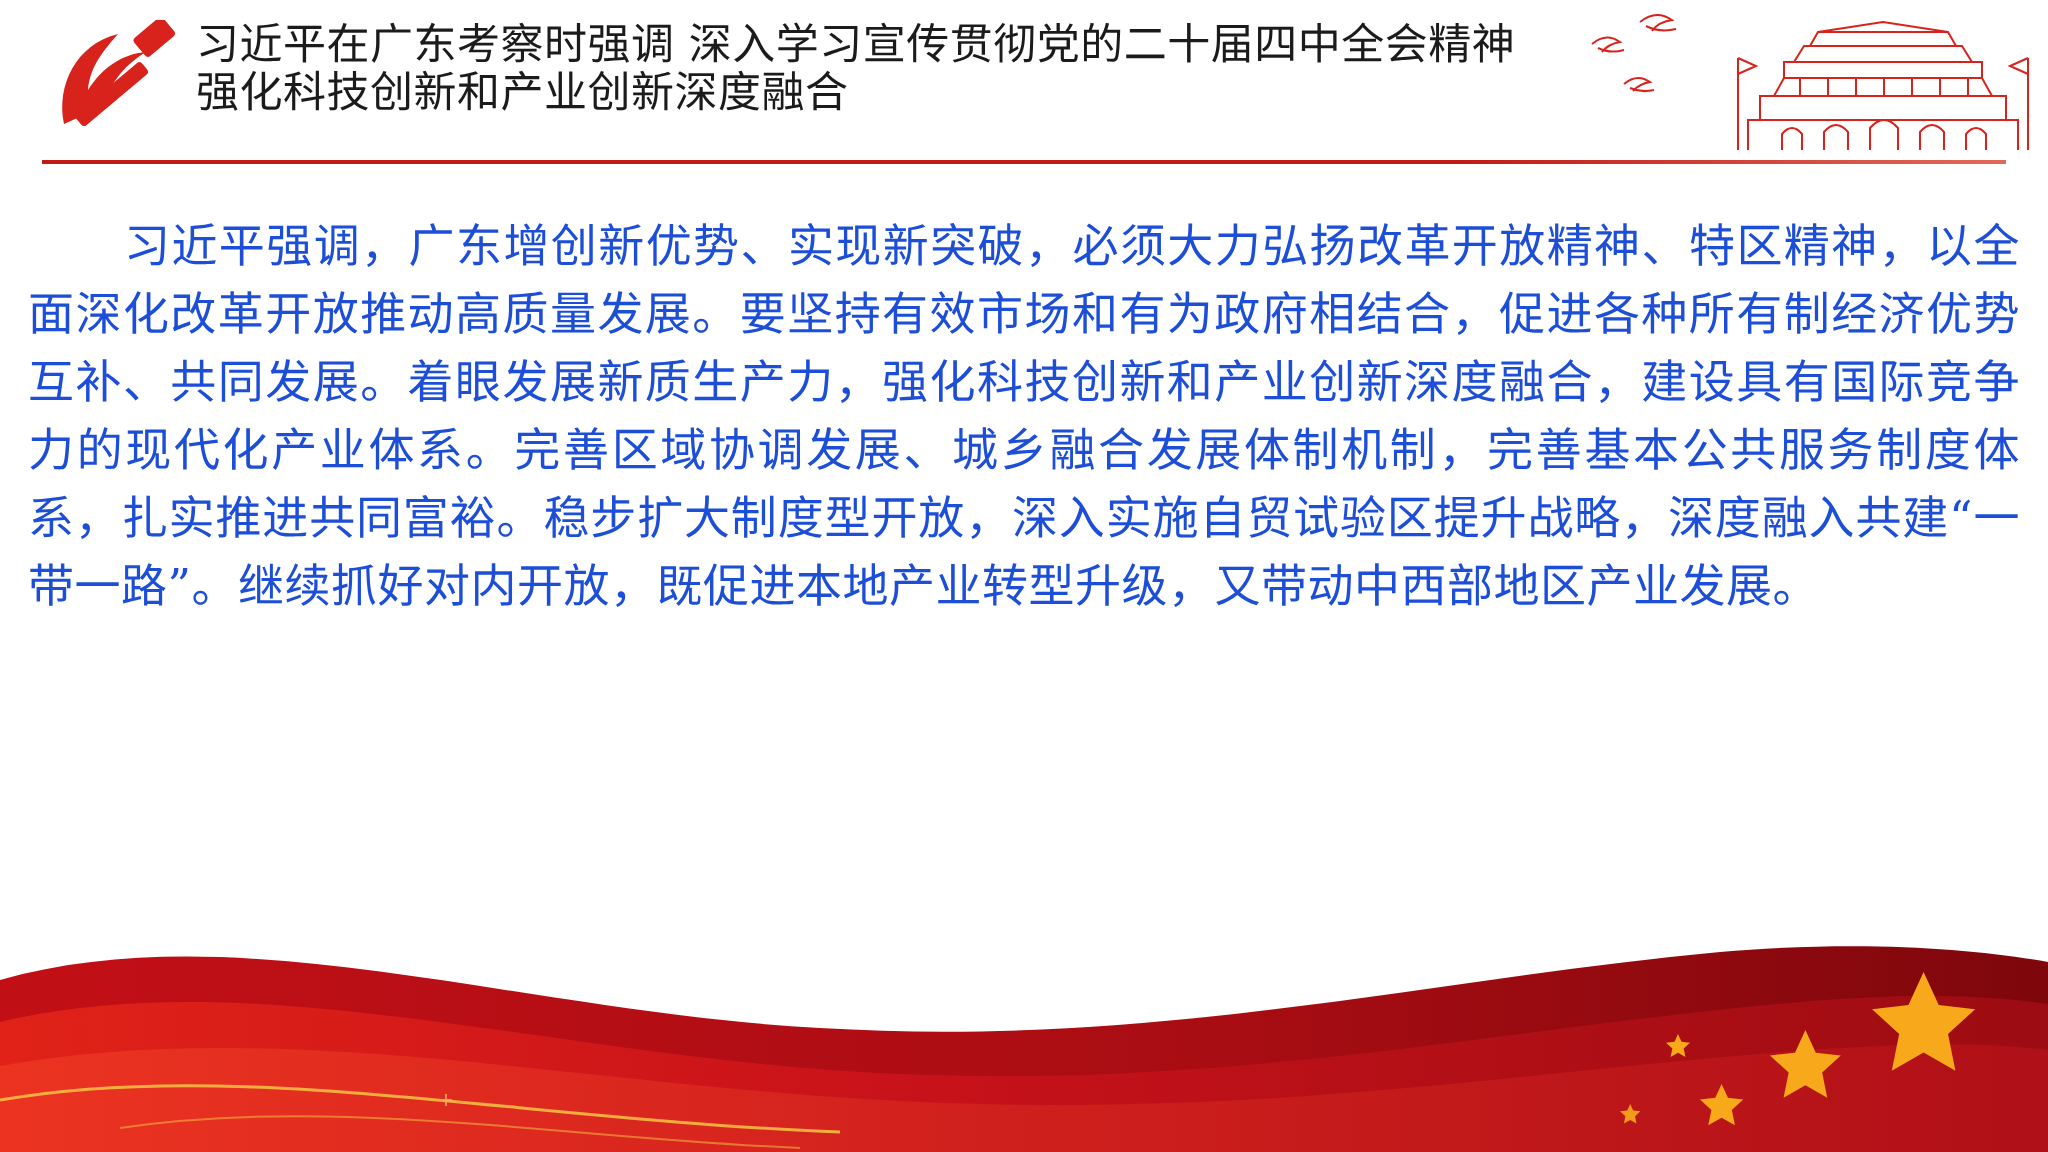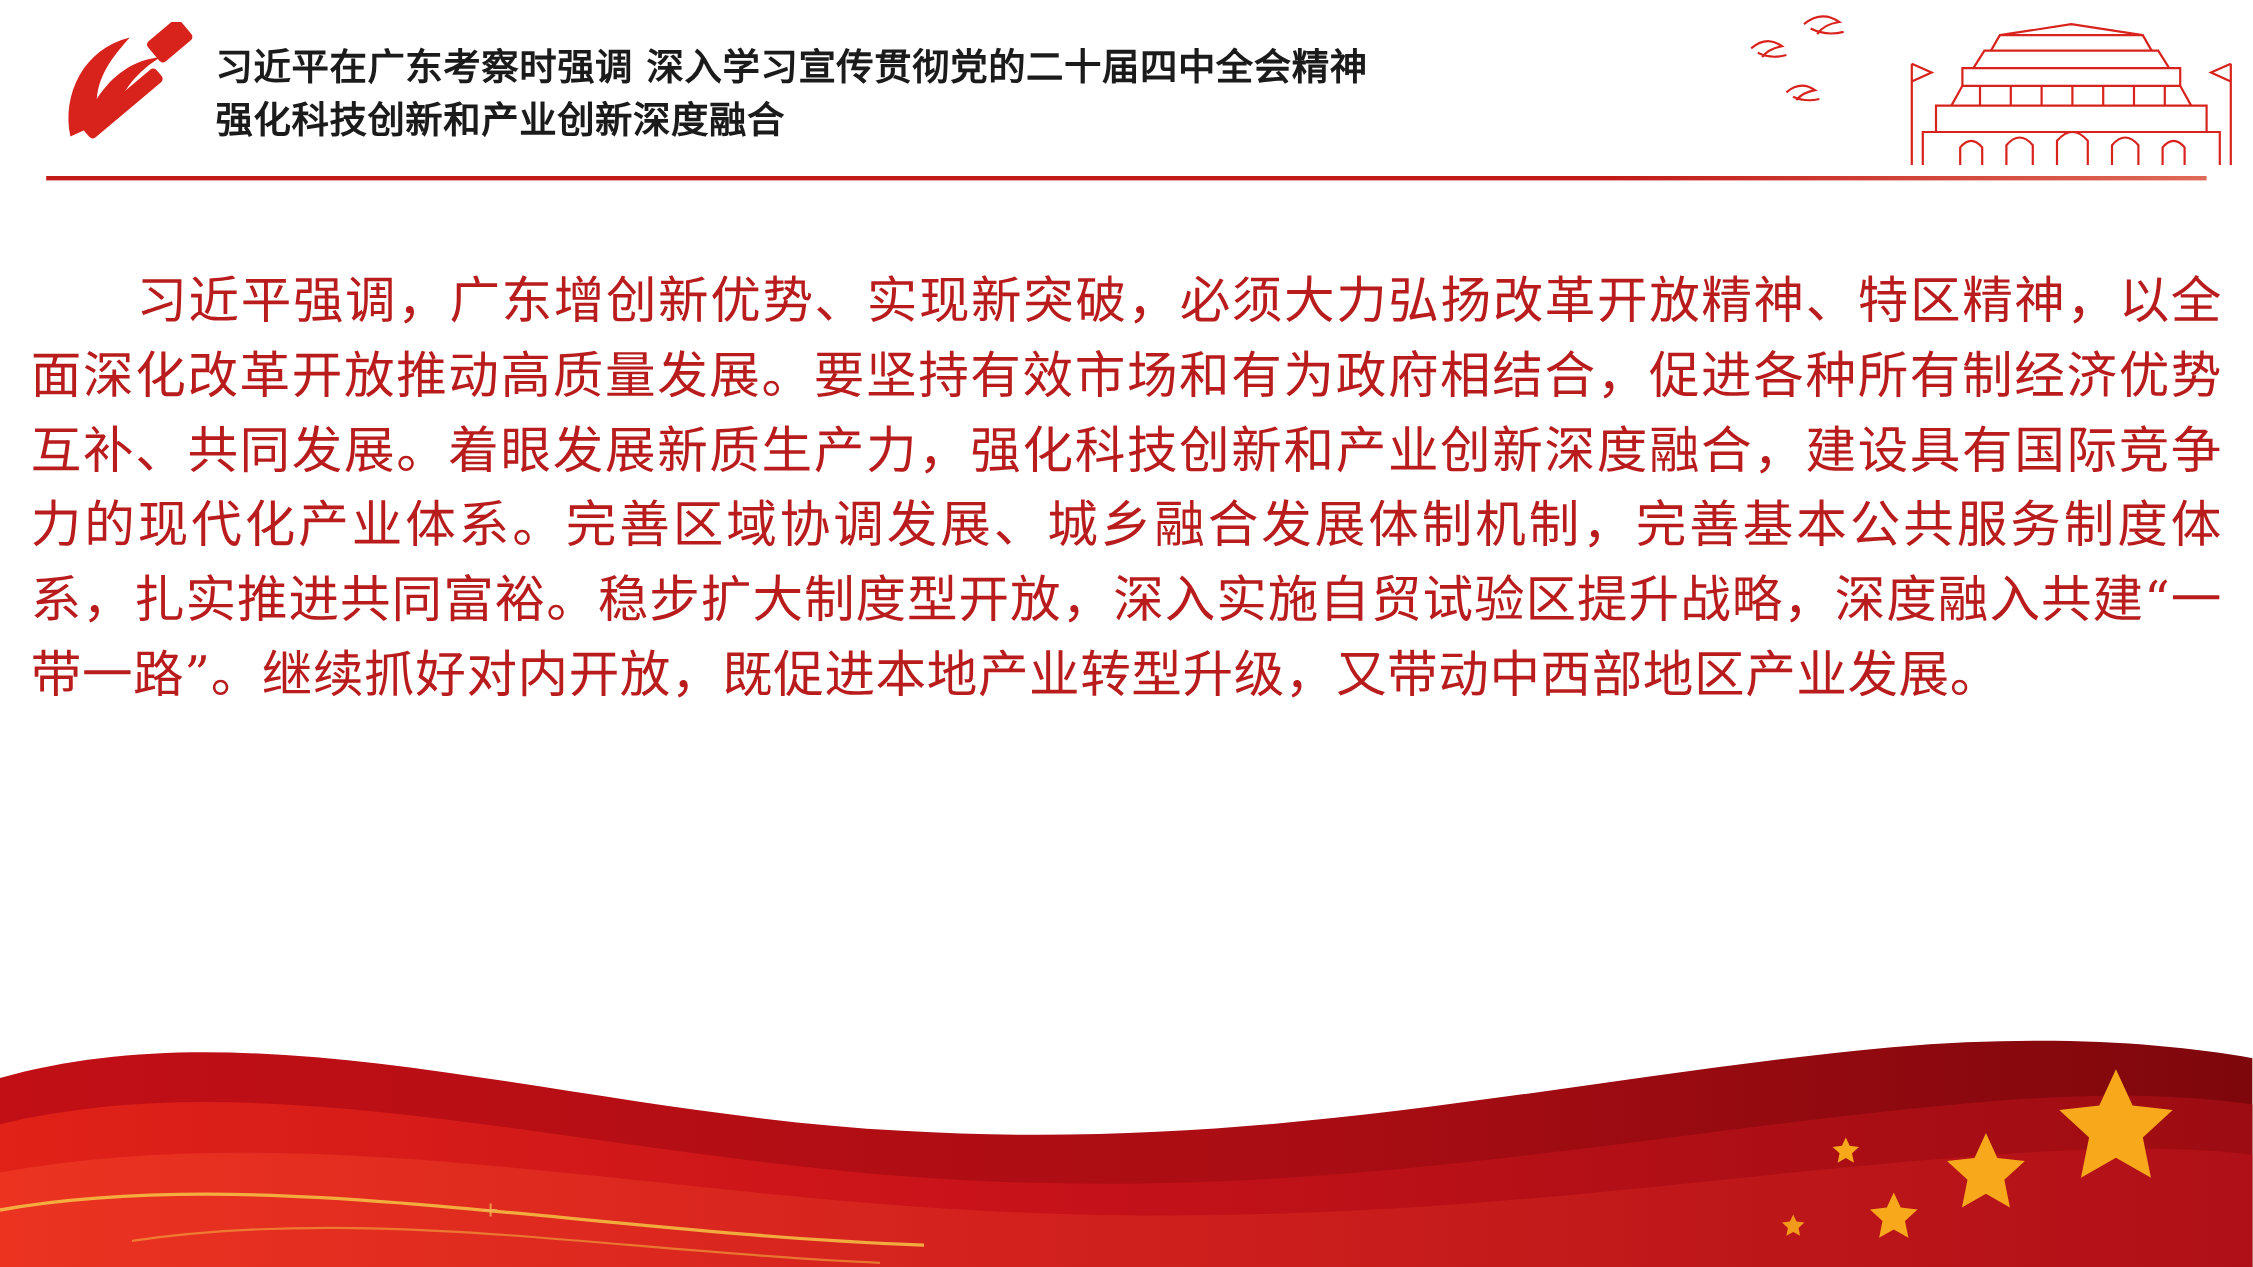--- a/index.html
+++ b/index.html
@@ -43,25 +43,25 @@
     left: 46px;
     top: 20px;
     width: 130px;
     height: 120px;
   }
   .emblem svg { display: block; }
 
   .header-title {
     position: absolute;
     left: 196px;
-    top: 38px;
+    top: 20px;
     width: 1380px;
     color: #1b1b1b;
-    font-weight: bold;
-    font-size: 34px;
+    font-weight: normal;
+    font-size: 43px;
     line-height: 48px;
     letter-spacing: 0.5px;
   }
   .header-title .line2 { display: block; }
 
   
   .header-art {
     position: absolute;
     right: 10px;
     top: 0;
@@ -72,26 +72,25 @@
 
   
   .body-text {
     position: absolute;
     left: 28px;
     top: 212px;
     width: 1992px;
     font-family: "DejaVu Serif", "Liberation Serif", serif;
     font-size: 46px;
     line-height: 68px;
-    color: #b91c1c;
+    color: #1d4ed8;
     text-align: justify;
     text-justify: inter-character;
     text-indent: 96px;
     letter-spacing: 0.5px;
-    margin-top: 27px;
   }
 
   
   .footer {
     position: absolute;
     left: 0;
     bottom: 0;
     width: 2048px;
     height: 300px;
     overflow: hidden;

